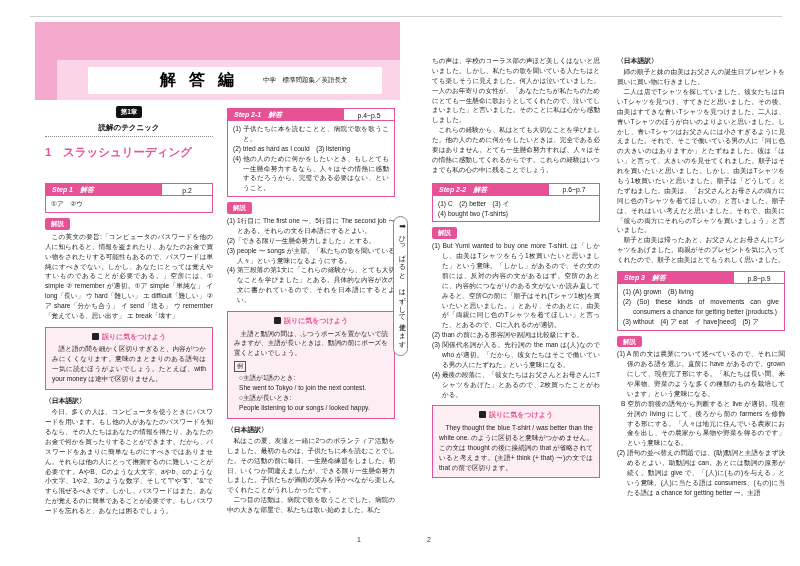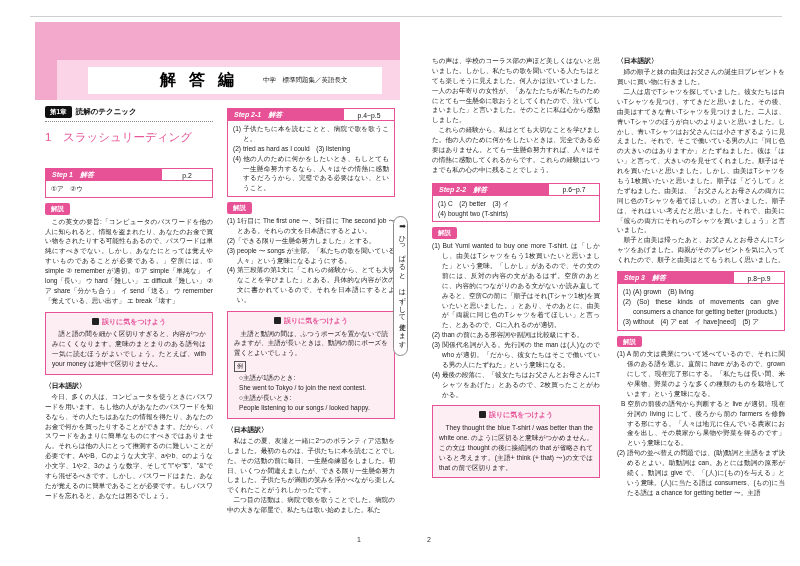--- a/index.html
+++ b/index.html
@@ -17,24 +17,24 @@
   .main-title { font-size:16px; font-weight:bold; color:#000; letter-spacing:13px; margin-left:72px; white-space:nowrap;text-align:right; }
   .subtitle { font-size:6.5px; color:#111; margin-left:16px; white-space:nowrap; }
 
   
   .col { position:absolute; width:168px; font-size:6.6px; line-height:1.5; color:#222; text-align:justify; }
   #col1 { left:45px;  top:106px; }
   #col2 { left:227px; top:106px; }
   #col3 { left:432px; top:56px; }
   #col4 { left:617px; top:56px; }
 
-  .chapter { display:flex; align-items:center; gap:4px; border-bottom:1px dotted #888; padding-bottom:3px; }
+  .chapter { display:flex; align-items:center; gap:4px; border-bottom:1px dotted #888; padding-bottom:3px;flex-direction:column; }
   .chapter-badge { background:#111; color:#fff; font-weight:bold; font-size:6.5px; padding:1px 5px; border-radius:2px; }
   .chapter-title { font-weight:bold; font-size:7.5px; color:#111; }
-  .section-title { color:var(--accent); font-weight:normal; font-size:11.5px; margin:7px 0 22px; white-space:nowrap; }
+  .section-title { color:var(--accent); font-weight:bold; font-size:11.5px; margin:7px 0 22px; white-space:nowrap; }
 
   .step { display:flex; border:1px solid var(--accent); height:13px; margin-top:2px; }
   .step-label { flex:1; background:var(--accent); color:#fff; font-weight:bold; font-style:italic;
                 font-size:7px; padding:1px 0 0 6px; white-space:nowrap; }
   .step-pages { width:50px; background:#fff; font-size:6.8px; text-align:center; padding-top:1.5px; color:#111; }
   .ansbox { border:1px solid var(--accent); border-top:none; padding:3px 5px; background:#fff; }
 
   .tag { display:inline-block; background:var(--accent); color:#fff; font-size:6.5px; font-weight:bold;
          padding:1px 6px; border-radius:2px; margin:5px 0 2px; }
 

